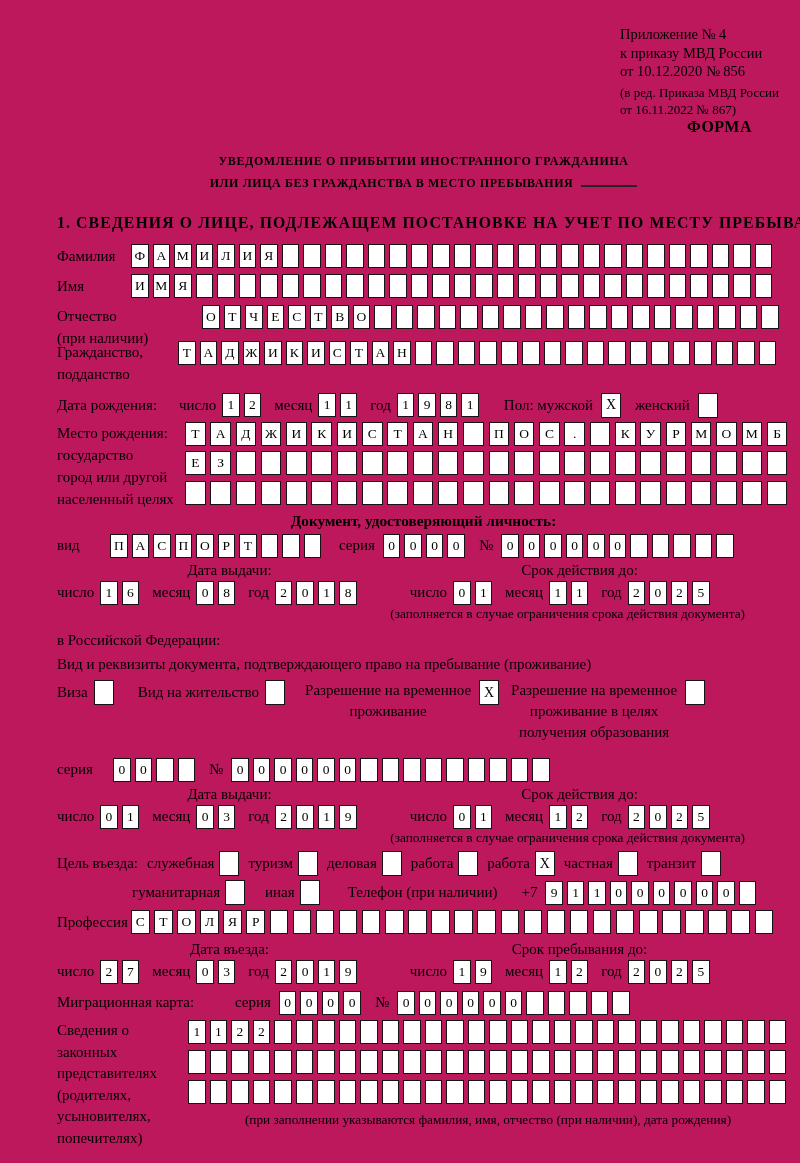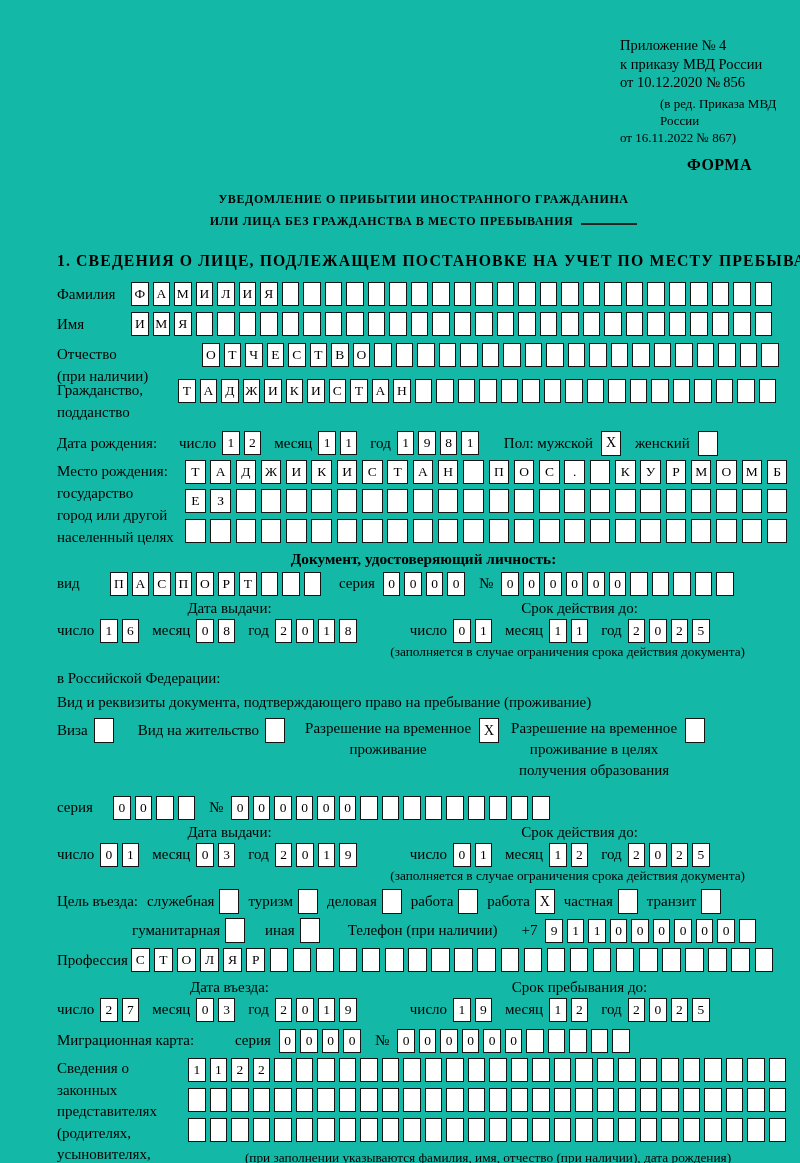--- a/index.html
+++ b/index.html
@@ -1,26 +1,26 @@
 <!DOCTYPE html>
 <html><head>
 <meta charset="utf-8">
 <style>
   * { margin:0; padding:0; box-sizing:border-box; }
   html,body { background:#ffffff; }
   .page {
     position:relative; width:800px; height:1163px; margin:0 auto;
-    background:#14b8a6; color:#000;
+    background:#be185d; color:#000;
     font-family:"Liberation Serif", serif; font-size:15px;
-    padding:36px 10px 0 57px; overflow:hidden;
+    padding:25px 10px 0 57px; overflow:hidden;
   }
   .hdr { margin-left:563px; font-size:14.5px; line-height:18.5px; }
   .hdr .amend { font-size:13px; line-height:17px; }
-  .hdr .amend.first { margin-top:3px;margin-left:40px; }
-  .forma { text-align:right; padding-right:38px; margin-top:10px; font-weight:bold; font-size:16px; letter-spacing:.5px; }
+  .hdr .amend.first { margin-top:3px; }
+  .forma { text-align:right; padding-right:38px; font-weight:bold; font-size:16px; letter-spacing:.5px; }
   .title { margin-top:14px; text-align:center; font-weight:bold; font-size:12px; line-height:22px; letter-spacing:.6px; }
   .tline { display:inline-block; width:56px; height:15px; border-bottom:2.2px solid #222; margin-left:8px; }
   .sec1 { margin-top:20px; font-weight:bold; font-size:15.8px; letter-spacing:1.1px; white-space:nowrap; }
 
   .frow { display:flex; align-items:flex-start; }
   .lbl { flex:none; font-size:15px; line-height:25px; }
   .lblcol { flex:none; font-size:15px; line-height:22px; }
   .boxes { display:flex; flex:none; }
   .box {
     flex:none; width:17.5px; height:24px; border:1.6px solid #141414; margin-right:4px;

